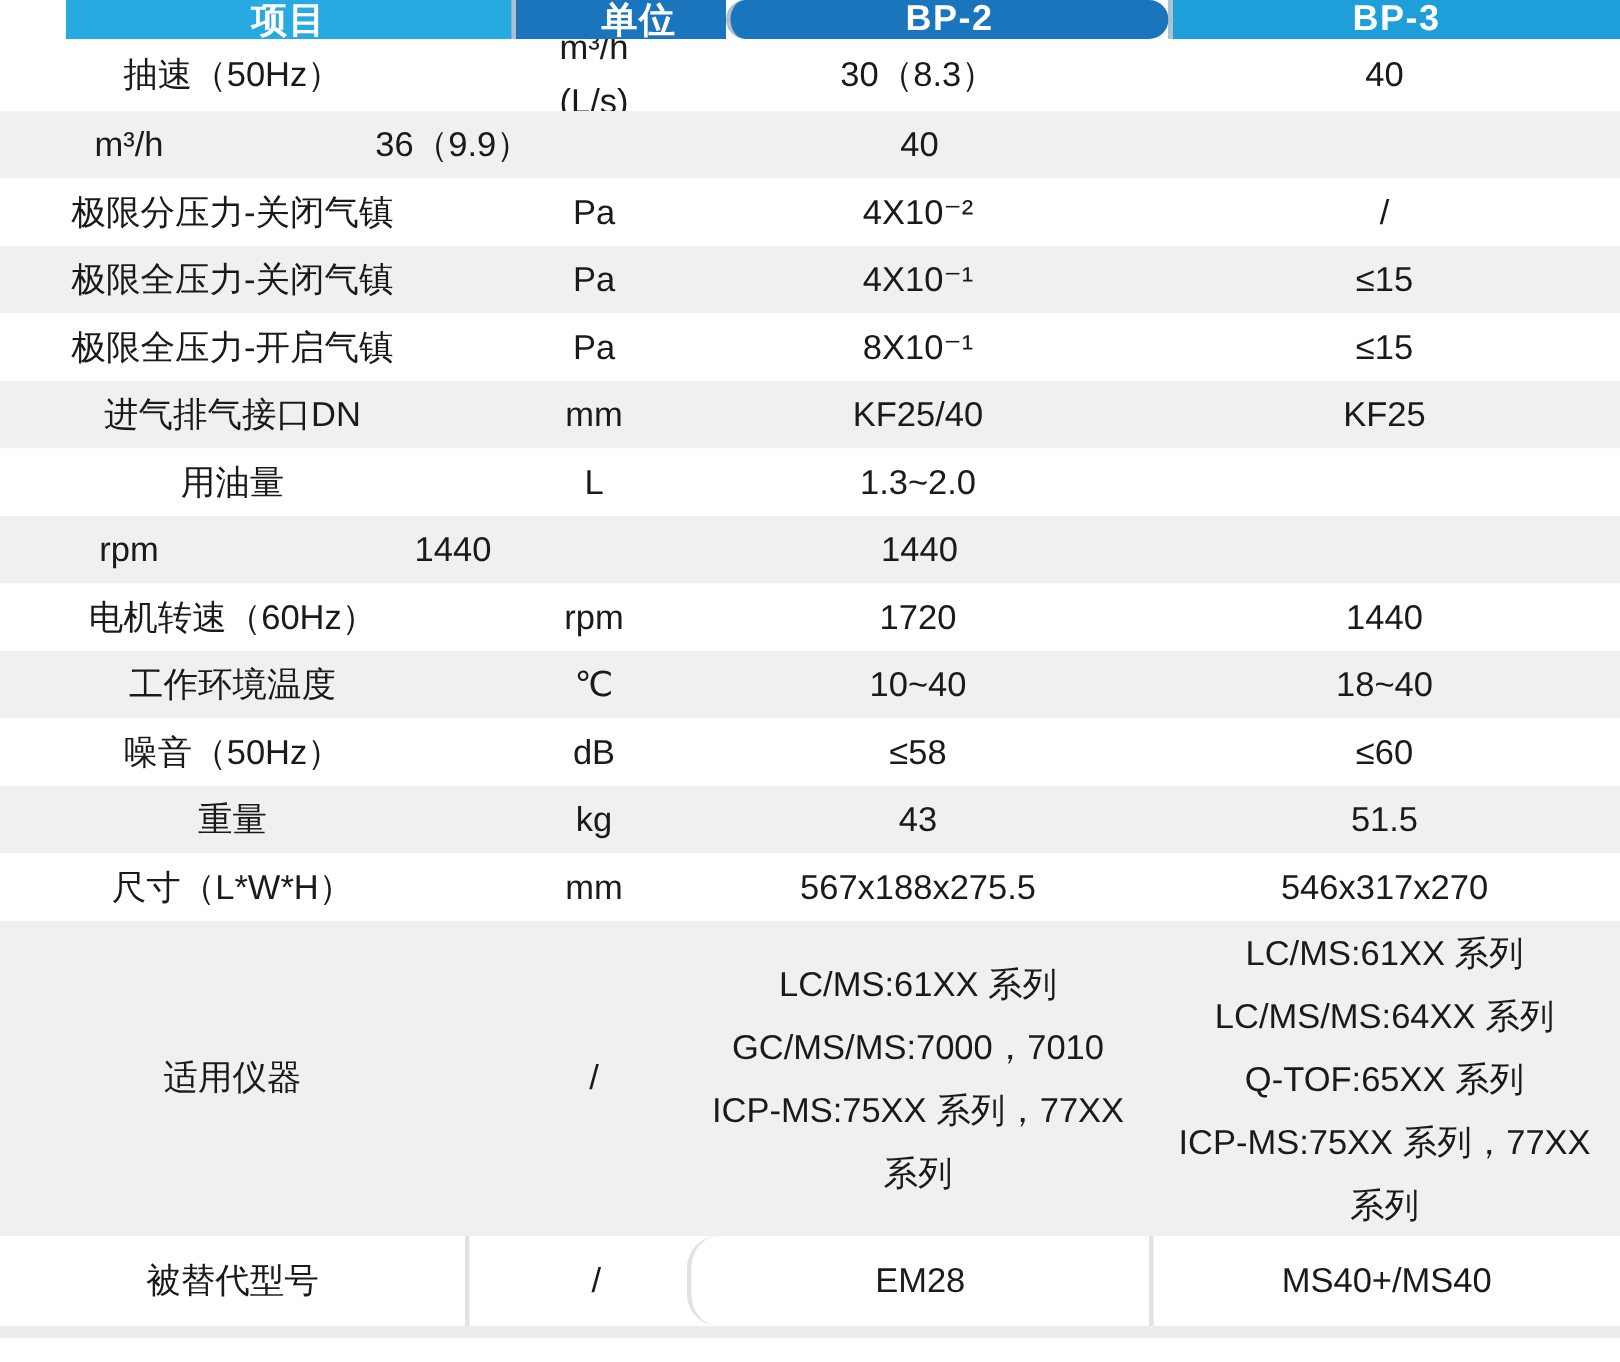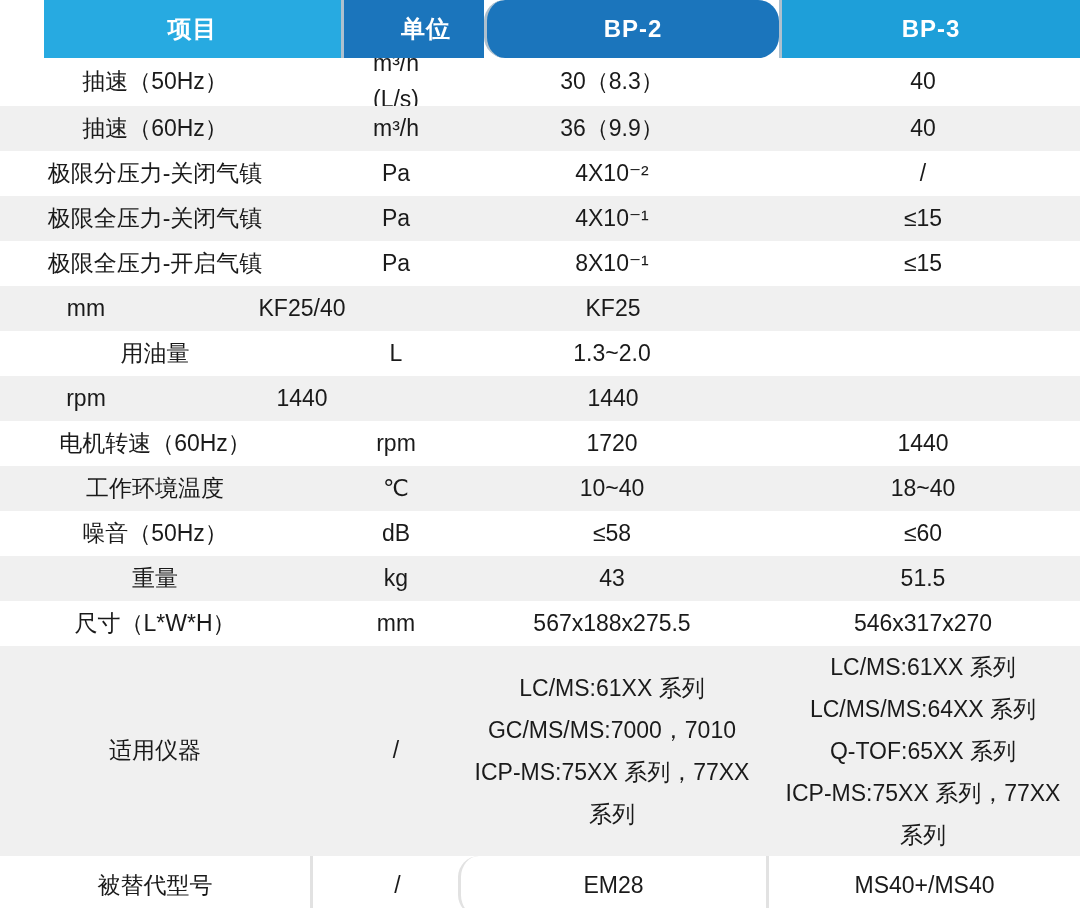--- a/index.html
+++ b/index.html
@@ -16,21 +16,21 @@
   .tr.row-0 { height: 48px; }
   .tr.tall { height: 210px; }
   .tr.last { height: 60px; }
 
   .th, .td { box-sizing: border-box; }
   .col-item { width: 310px; }
   .col-unit { width: 148px; padding-left: 24px; }
   .col-bp2  { width: 308px; border-radius: 21px; }
   .col-bp3  { width: 314px; }
 
-  .thead { height: 58px; margin-left: 44px; }
+  .thead { height: 26px; margin-left: 44px; }
   .th {
     color: #ffffff; font-weight: bold; font-size: 24px;
     display: flex; align-items: center; justify-content: center;
     letter-spacing: 1px;
   }
   .thead .th + .th { border-left: 3px solid #aec0ce; }
 
   .td {
     display: flex; flex-direction: column;
     align-items: center; justify-content: center;
@@ -66,21 +66,20 @@
             <div class="inner">
               <div class="uline">m³/h</div>
               <div class="uline">(L/s)</div>
             </div>
           </div>
         </div>
         <div class="td col-bp2">30（8.3）</div>
         <div class="td col-bp3">40</div>
       </div>
       <div class="tr shade">
-        <div class="td col-item">抽速（60Hz）</div>
         <div class="td col-unit">m³/h</div>
         <div class="td col-bp2">36（9.9）</div>
         <div class="td col-bp3">40</div>
       </div>
       <div class="tr">
         <div class="td col-item">极限分压力-关闭气镇</div>
         <div class="td col-unit">Pa</div>
         <div class="td col-bp2">4X10⁻²</div>
         <div class="td col-bp3">/</div>
       </div>
@@ -90,20 +89,21 @@
         <div class="td col-bp2">4X10⁻¹</div>
         <div class="td col-bp3">≤15</div>
       </div>
       <div class="tr">
         <div class="td col-item">极限全压力-开启气镇</div>
         <div class="td col-unit">Pa</div>
         <div class="td col-bp2">8X10⁻¹</div>
         <div class="td col-bp3">≤15</div>
       </div>
       <div class="tr shade">
+        <div class="td col-item">进气排气接口DN</div>
         <div class="td col-unit">mm</div>
         <div class="td col-bp2">KF25/40</div>
         <div class="td col-bp3">KF25</div>
       </div>
       <div class="tr">
         <div class="td col-item">用油量</div>
         <div class="td col-unit">L</div>
         <div class="td col-bp2">1.3~2.0</div>
       </div>
       <div class="tr shade">

